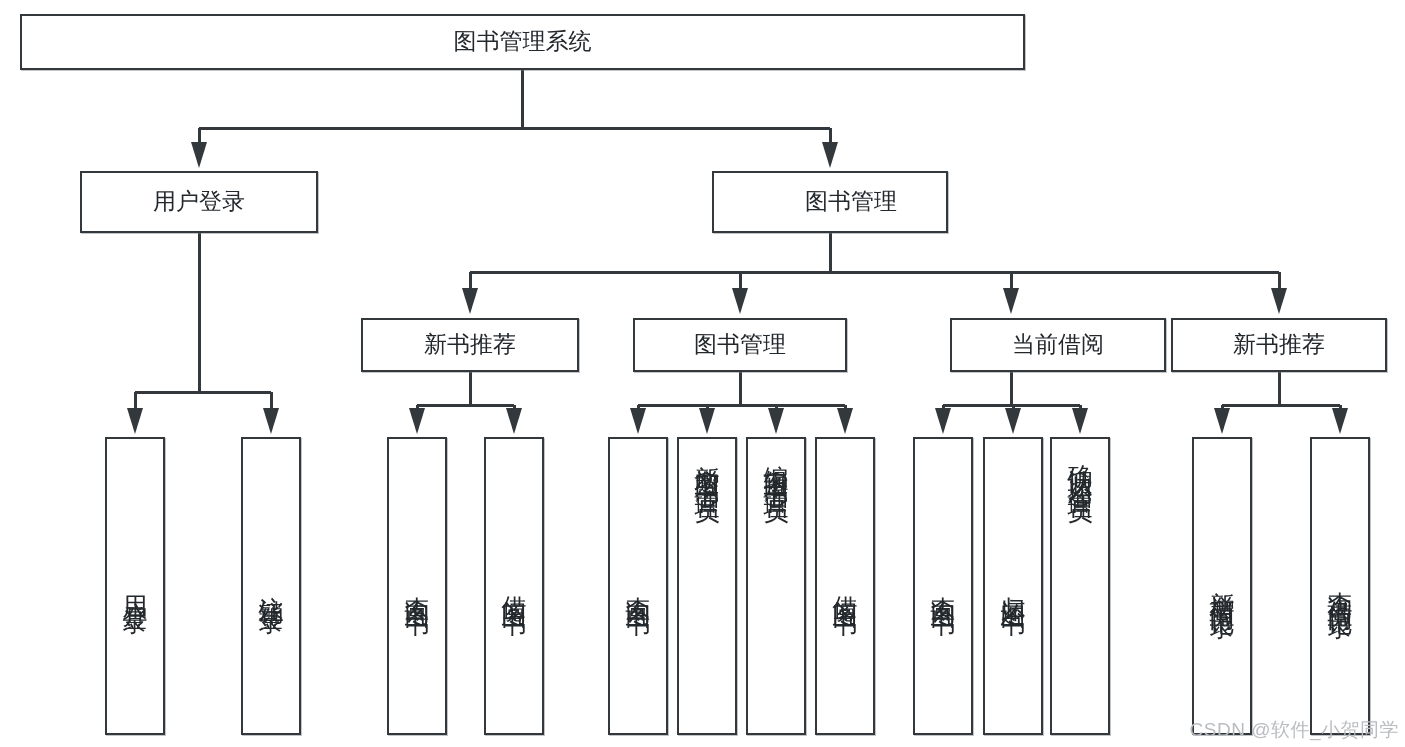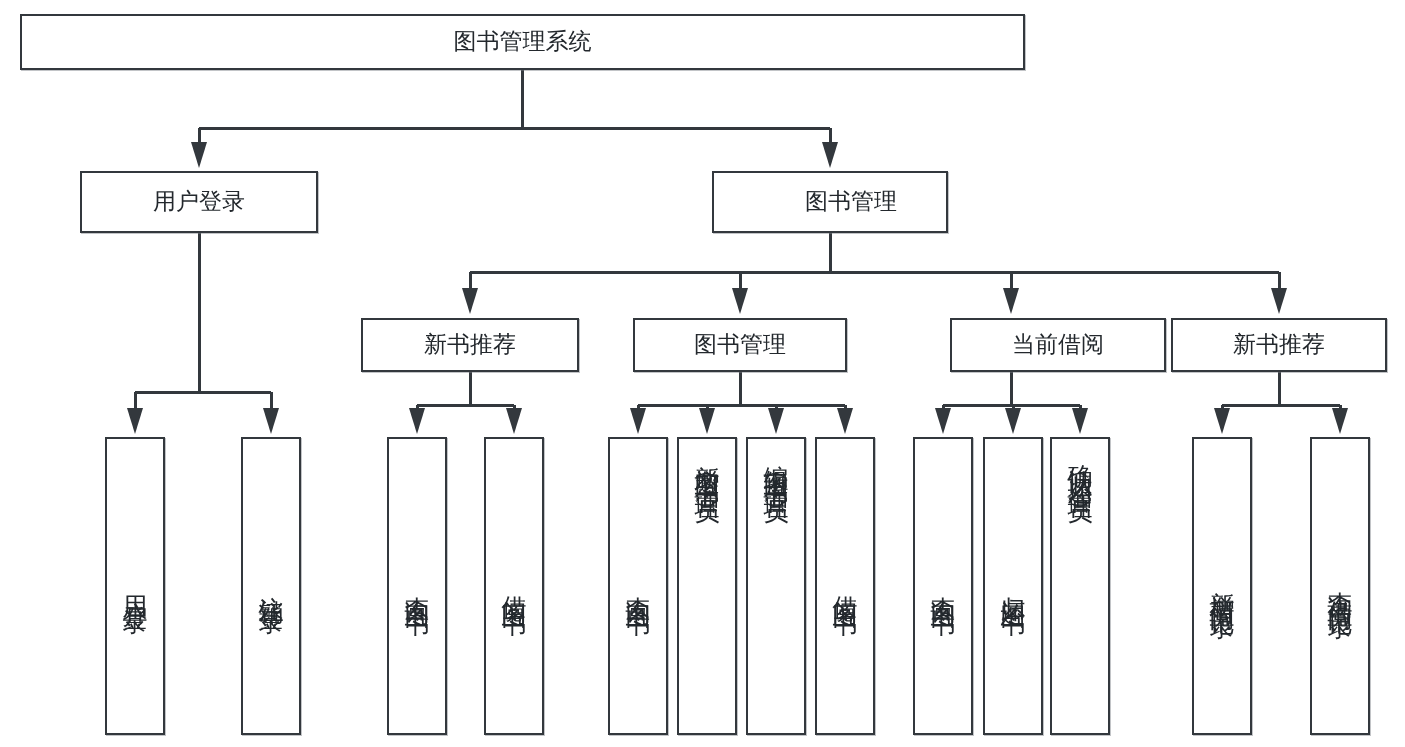--- a/index.html
+++ b/index.html
@@ -191,14 +191,15 @@
         <span class="node-label" style="color: rgb(35, 40, 45);">确认归还（管理员）</span>
       </div>
       <div class="node vertical centered" style="left: 1192px; top: 437px; width: 60px; height: 298px; border-color: rgb(51, 56, 61);">
         <span class="node-label" style="color: rgb(35, 40, 45);">新增借阅记录</span>
       </div>
       <div class="node vertical centered" style="left: 1310px; top: 437px; width: 60px; height: 298px; border-color: rgb(51, 56, 61);">
         <span class="node-label" style="color: rgb(35, 40, 45);">查询借阅记录</span>
       </div>
     </div>
 
+  <div id="watermark">CSDN @软件_小贺同学</div>
 
 </div>
 
 </body></html>

